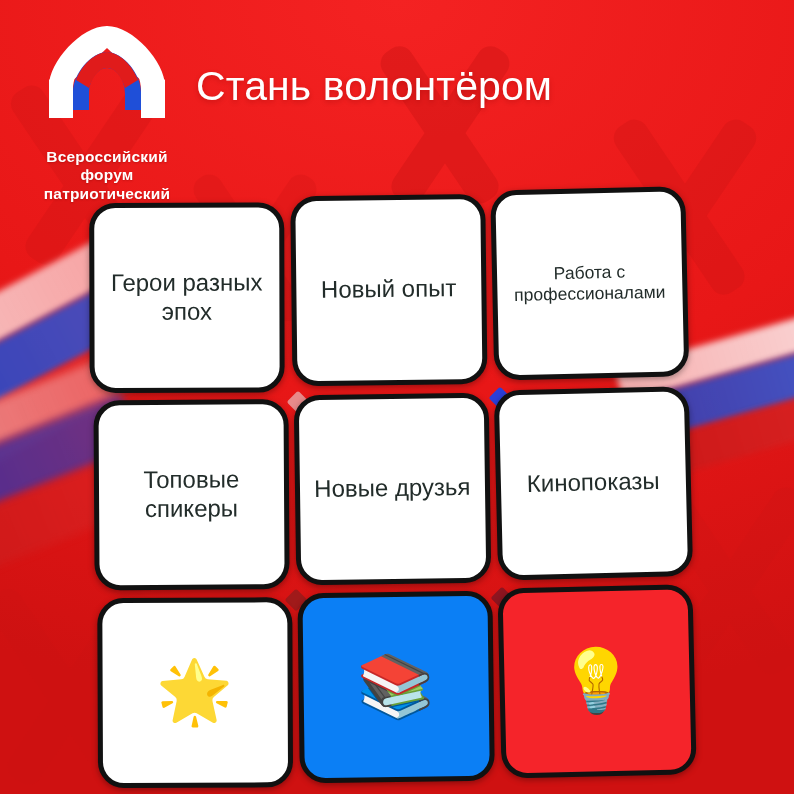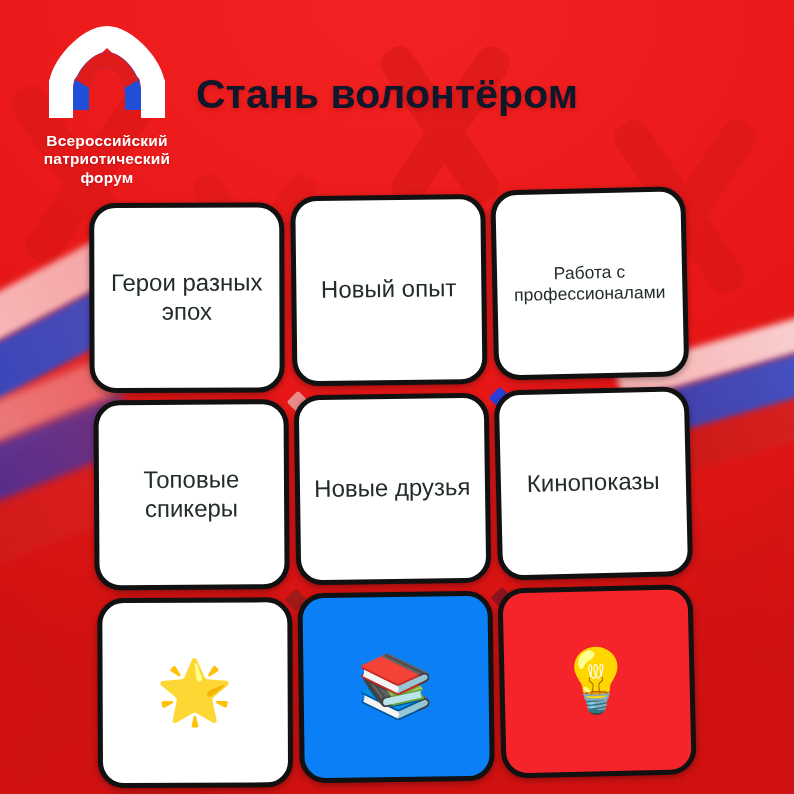--- a/index.html
+++ b/index.html
@@ -27,29 +27,29 @@
   .vshape i.r { transform:rotate(-34deg); transform-origin:bottom right; }
 
   
   .ribbon { position:absolute; filter:blur(.4px); }
   .ribbon span { position:absolute; display:block; }
 
   
   #logo { position:absolute; left:12px; top:18px; width:190px; z-index:5; text-align:center; }
   #logo .glyph { width:140px; height:110px; margin:0 auto; display:block; }
   #logo .words {
-    margin-top:4px; color:#fff; font-weight:bold; font-size:15.5px;
+    margin-top:20px; color:#fff; font-weight:bold; font-size:15.5px;
     line-height:1.18; letter-spacing:.2px;
     text-shadow:0 1px 2px rgba(120,0,0,.35);
   }
 
   
   #headline {
-    position:absolute; left:196px; top:72px; width:590px; z-index:5;
-    color:#0f172a; font-weight:bold; font-size:41px; line-height:1.12;
+    position:absolute; left:196px; top:64px; width:590px; z-index:5;
+    color:#ffffff; font-weight:normal; font-size:41px; line-height:1.12;
     letter-spacing:.1px;
     text-shadow:0 2px 5px rgba(130,0,0,.30);
   }
   #headline .l2 { display:block; }
 
   
   #grid {
     position:absolute;
     left:92px; top:196px;
     width:600px; height:585px;
@@ -149,22 +149,22 @@
     <path d="M70 8 L128 62 L128 100 L112 100 L112 70 L70 30 L28 70 L28 100 L12 100 L12 62 Z" fill="#ffffff"></path>
     <path d="M70 8 C 96 8 128 44 128 68 L128 100 L104 100 L104 72 C104 52 88 30 70 30
              C52 30 36 52 36 72 L36 100 L12 100 L12 68 C12 44 44 8 70 8 Z" fill="#ffffff"></path>
     <path d="M70 34 C86 34 104 56 104 74 L104 92 L88 92 L88 76 C88 62 80 50 70 50
              C60 50 52 62 52 76 L52 92 L36 92 L36 74 C36 56 54 34 70 34 Z" fill="#1f4fd8"></path>
     <path d="M70 34 C82 34 96 48 101 62 L88 70 C84 58 78 50 70 50 C62 50 56 58 52 70
              L39 62 C44 48 58 34 70 34 Z" fill="#e01b1b"></path>
   </svg>
   <div class="words">
     <div>Всероссийский</div>
+    <div>форум</div>
     <div>патриотический</div>
-    <div>форум</div>
   </div>
 </div>
 
 <div id="headline">
   <span class="l1">Стань волонтёром</span>
 </div>
 
 <div id="grid">
     <div class="card c0">
       <span>Герои разных эпох</span>

